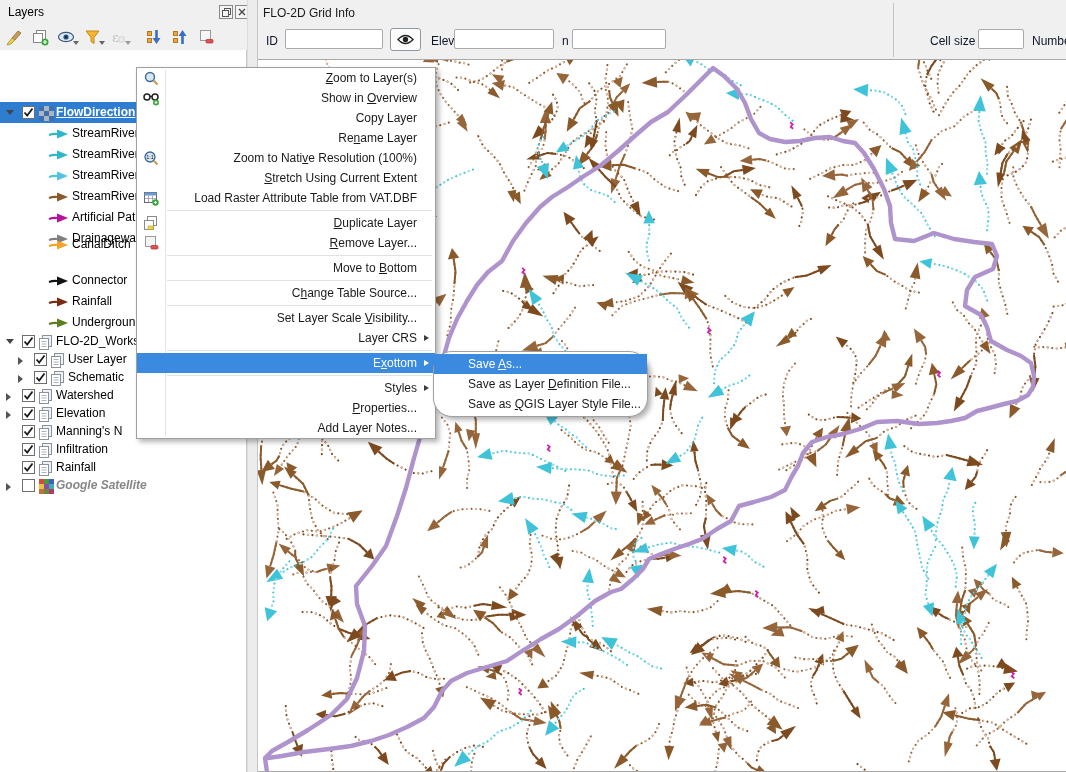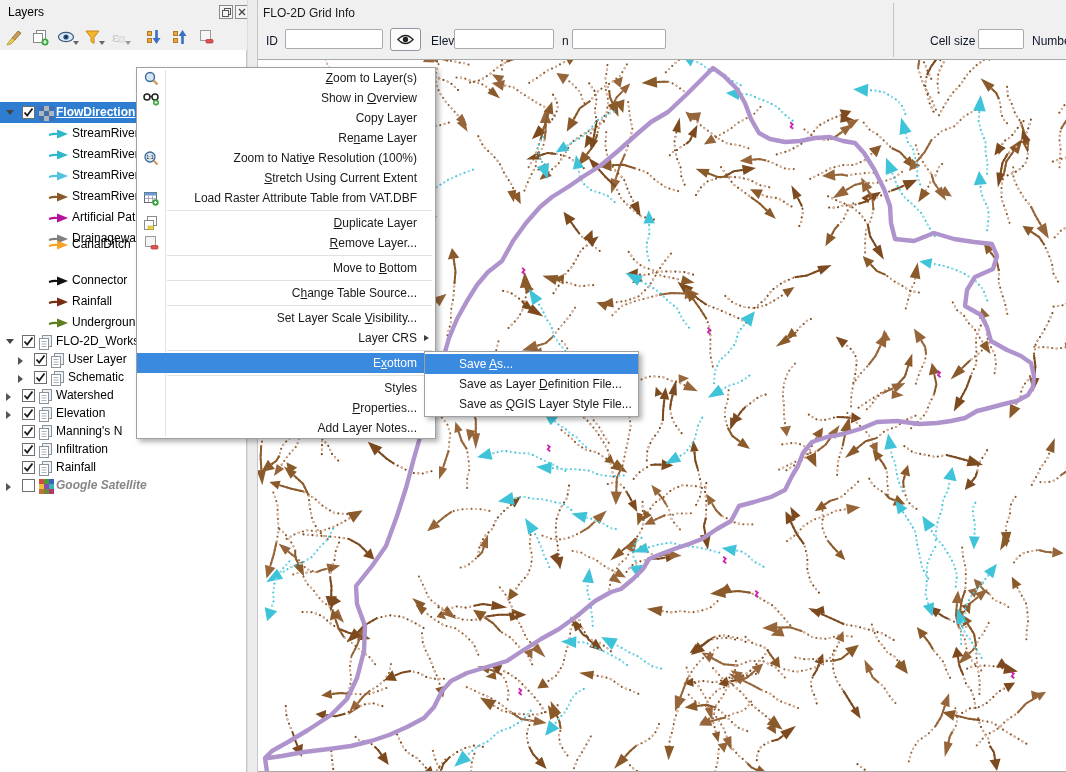--- a/index.html
+++ b/index.html
@@ -1703,17 +1703,17 @@
     <div class="msep"></div>
     <div class="mi"><span>Set Layer Scale </span><span class="k">V</span><span>isibility...</span></div>
     <div class="mi"><span>Layer CRS</span><span class="k"></span><span></span><span class="sub"></span></div>
     <div class="msep"></div>
     <div class="mi hl"><span>E</span><span class="k">x</span><span>ottom</span><span class="sub"></span></div>
     <div class="msep"></div>
     <div class="mi"><span>Styles</span><span class="k"></span><span></span><span class="sub"></span></div>
     <div class="mi"><span></span><span class="k">P</span><span>roperties...</span></div>
     <div class="mi"><span>Add Layer Notes...</span><span class="k"></span><span></span></div>
   </div>
-<div id="export-submenu" class="menu" style="left:424px;top:351px;width:213px;padding:2px 0;">
+<div id="export-submenu" class="menu" style="left:433px;top:351px;width:213px;padding:2px 0;border-radius:19px;">
     <div class="mi hl"><span>Save </span><span class="k">A</span><span>s...</span></div>
     <div class="mi"><span>Save as Layer </span><span class="k">D</span><span>efinition File...</span></div>
     <div class="mi"><span>Save as </span><span class="k">Q</span><span>GIS Layer Style File...</span></div>
   </div>
 
 </body></html>

